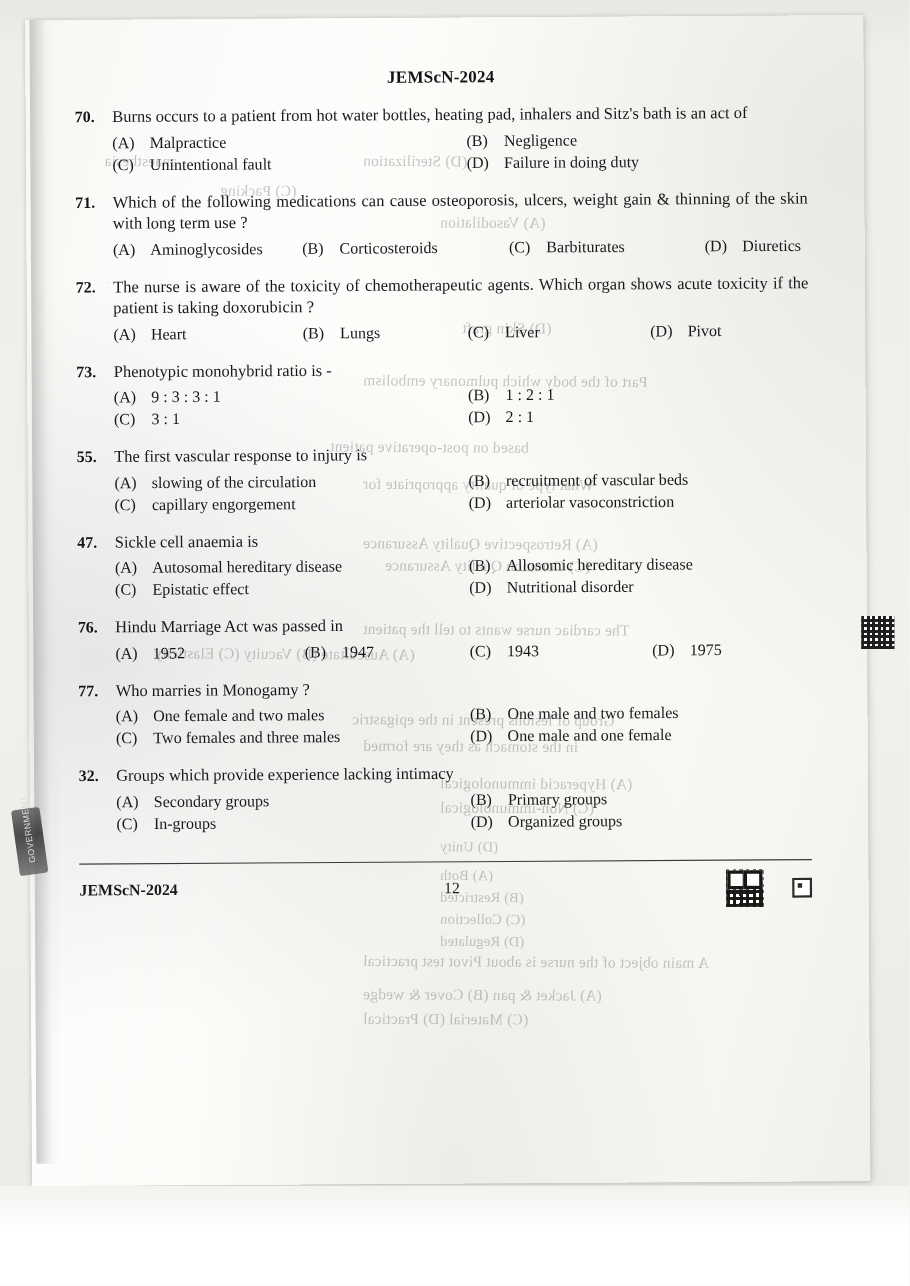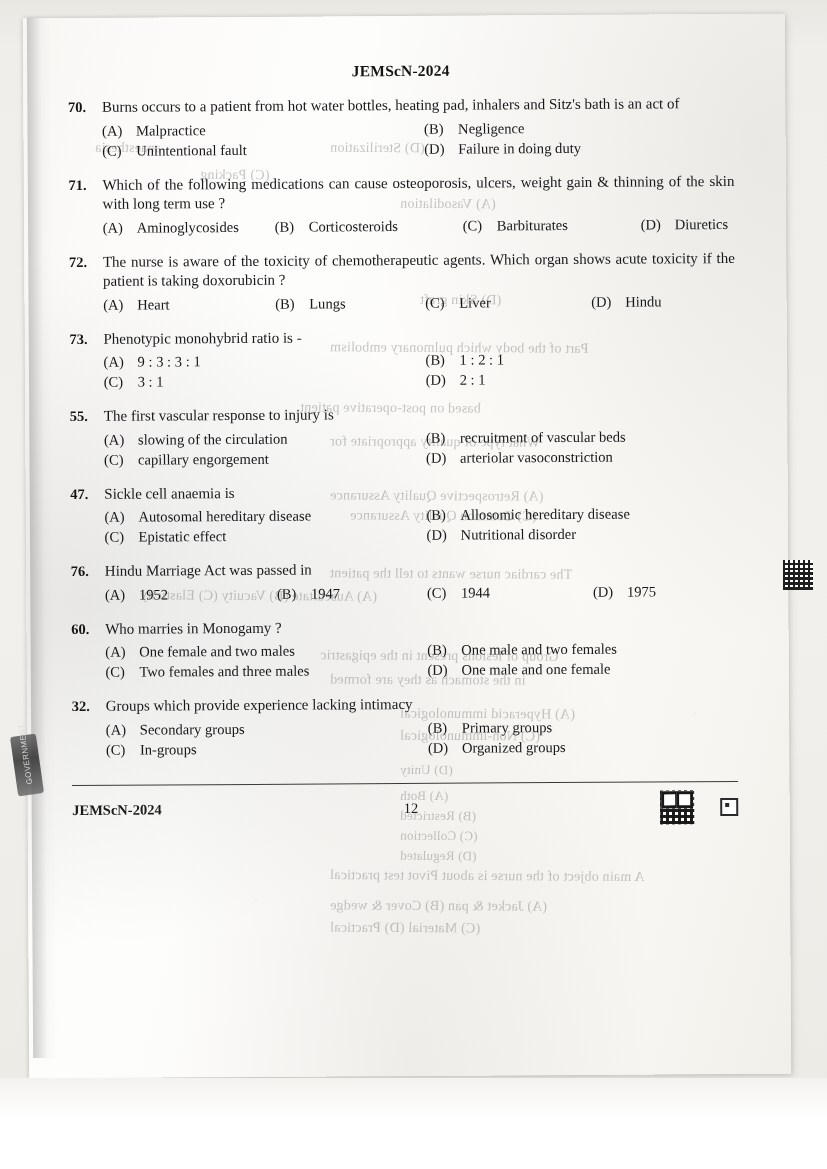--- a/index.html
+++ b/index.html
@@ -376,21 +376,21 @@
           <div class="opt o2">
             <span class="lab">(B)</span>
             <span class="txt">Lungs</span>
           </div>
           <div class="opt o3">
             <span class="lab">(C)</span>
             <span class="txt">Liver</span>
           </div>
           <div class="opt o4">
             <span class="lab">(D)</span>
-            <span class="txt">Hindu</span>
+            <span class="txt">Pivot</span>
           </div>
         </div>
       </div>
     </div>
 
     <div class="q-block">
       <div class="q-line">
         <div class="q-num">73.</div>
         <div class="q-text">Phenotypic monohybrid ratio is -</div>
       </div>
@@ -486,33 +486,33 @@
           <div class="opt o1">
             <span class="lab">(A)</span>
             <span class="txt">1952</span>
           </div>
           <div class="opt o2">
             <span class="lab">(B)</span>
             <span class="txt">1947</span>
           </div>
           <div class="opt o3">
             <span class="lab">(C)</span>
-            <span class="txt">1944</span>
+            <span class="txt">1943</span>
           </div>
           <div class="opt o4">
             <span class="lab">(D)</span>
             <span class="txt">1975</span>
           </div>
         </div>
       </div>
     </div>
 
     <div class="q-block">
       <div class="q-line">
-        <div class="q-num">60.</div>
+        <div class="q-num">77.</div>
         <div class="q-text">Who marries in Monogamy ?</div>
       </div>
       <div class="options c2">
         <div class="opt-row">
           <div class="opt">
             <span class="lab">(A)</span>
             <span class="txt">One female and two males</span>
           </div>
           <div class="opt">
             <span class="lab">(B)</span>

